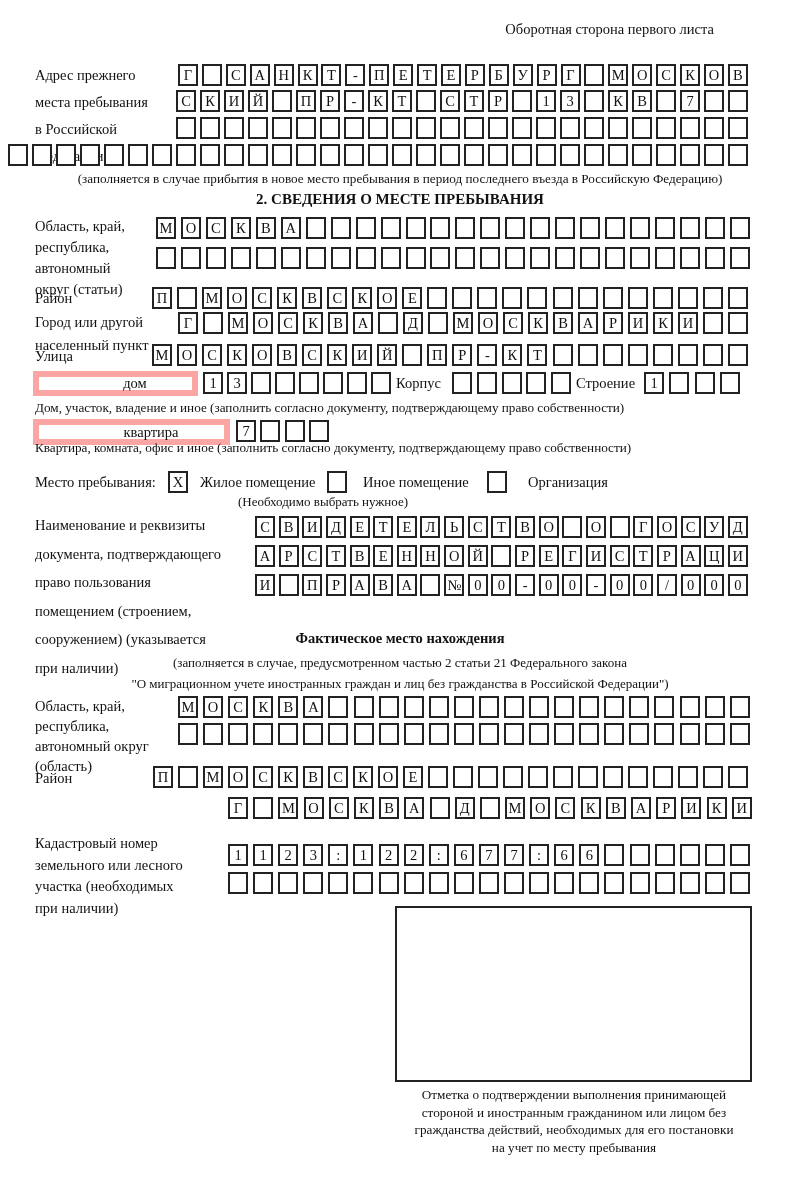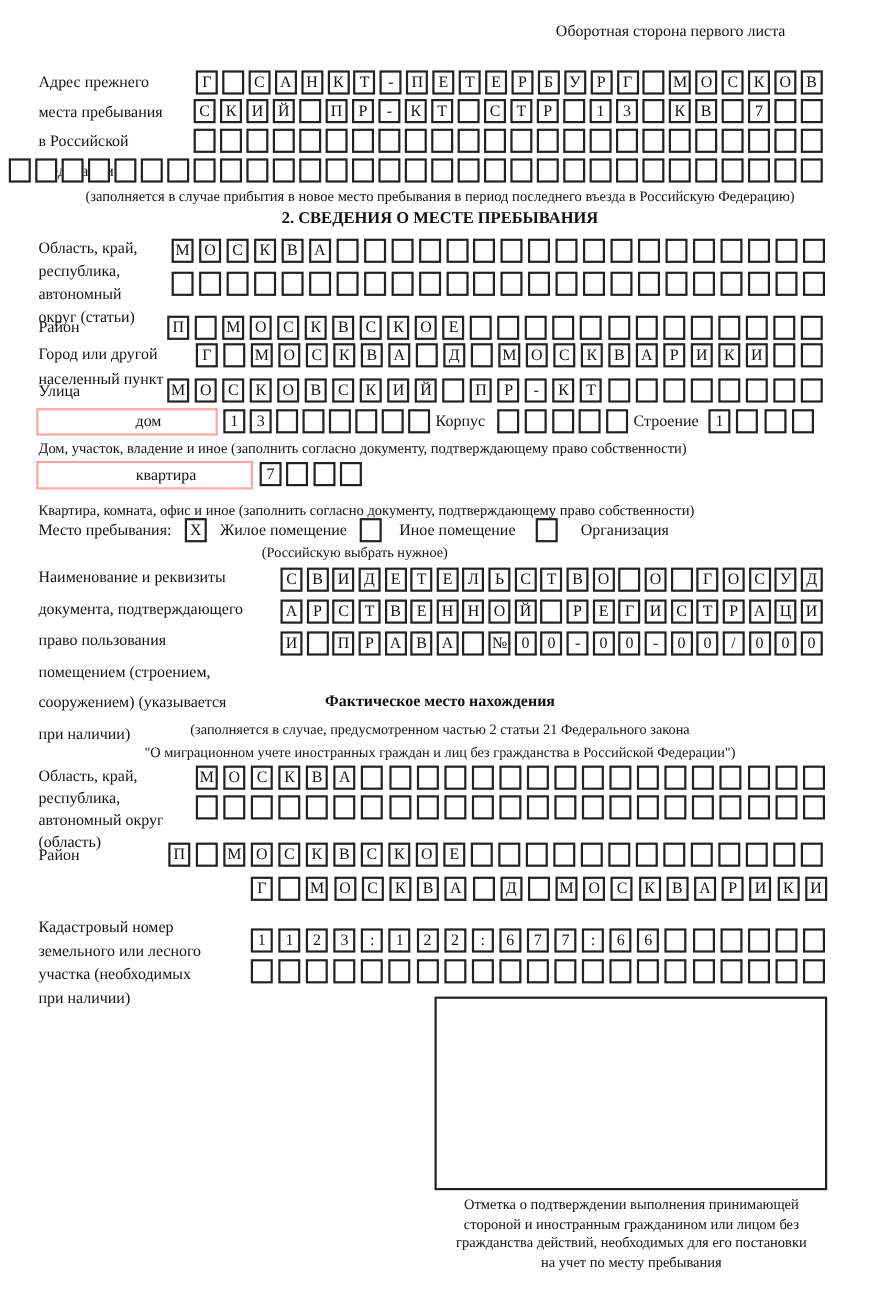--- a/index.html
+++ b/index.html
@@ -14,21 +14,21 @@
   .note.center{left:0;width:800px;text-align:center;}
   .lbl{position:absolute;font-size:14.5px;}
   .lbl div{white-space:nowrap;}
   .cellrow{position:absolute;display:flex;justify-content:space-between;}
   .cell{
     box-sizing:border-box;width:20px;height:22px;border:2px solid #222;
     display:flex;align-items:center;justify-content:center;
     font-size:14.5px;line-height:1;background:#fff;flex:none;
   }
   .bigbox{
-    position:absolute;box-sizing:border-box;border:2px solid #fca5a5;background:#fff;
+    position:absolute;box-sizing:border-box;border:6px solid #fca5a5;background:#fff;
     display:flex;align-items:center;justify-content:center;font-size:14.5px;padding-left:39px;
   }
   .cbtext{position:absolute;font-size:14.5px;white-space:nowrap;}
   .stamp{position:absolute;box-sizing:border-box;border:2px solid #222;background:#fff;}
   .caption{position:absolute;text-align:center;font-size:13.2px;}
   .caption div{white-space:nowrap;line-height:17.5px;}
 </style>
 </head>
 <body>
 
@@ -62,30 +62,30 @@
   <div class="bigbox" style="left:33px;top:371px;width:165px;height:25px;">
       <span>дом</span>
     </div>
   <div class="cbtext" style="left:396px;top:375px;">Корпус</div>
   <div class="cbtext" style="left:576px;top:375px;">Строение</div>
   <div class="note" style="left:35px;top:400px;font-size:13.2px;">Дом, участок, владение и иное (заполнить согласно документу, подтверждающему право собственности)</div>
 
   <div class="bigbox" style="left:33px;top:419px;width:197px;height:26px;">
       <span>квартира</span>
     </div>
-  <div class="note" style="left:35px;top:456px;font-size:13.2px;">Квартира, комната, офис и иное (заполнить согласно документу, подтверждающему право собственности)</div>
+  <div class="note" style="left:35px;top:440px;font-size:13.2px;">Квартира, комната, офис и иное (заполнить согласно документу, подтверждающему право собственности)</div>
 
   <div class="cbtext" style="left:35px;top:474px;">Место пребывания:</div>
   <div class="cell abs" style="left:168px;top:471px;">X</div>
   <div class="cbtext" style="left:200px;top:474px;">Жилое помещение</div>
   <div class="cell abs" style="left:327px;top:471px;"></div>
   <div class="cbtext" style="left:363px;top:474px;">Иное помещение</div>
   <div class="cell abs" style="left:487px;top:471px;"></div>
   <div class="cbtext" style="left:528px;top:474px;">Организация</div>
-  <div class="note" style="left:238px;top:494px;">(Российскую выбрать нужное)</div>
+  <div class="note" style="left:238px;top:494px;">(Необходимо выбрать нужное)</div>
 
   <div class="lbl" style="left:35px;top:511px;line-height:28.5px;">
       <div>Наименование и реквизиты</div>
       <div>документа, подтверждающего</div>
       <div>право пользования</div>
       <div>помещением (строением,</div>
       <div>сооружением) (указывается</div>
       <div>при наличии)</div>
     </div>
 

